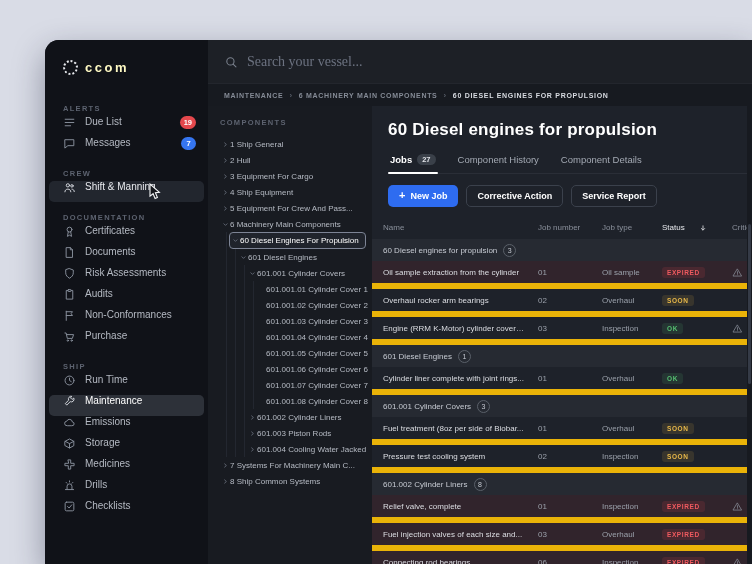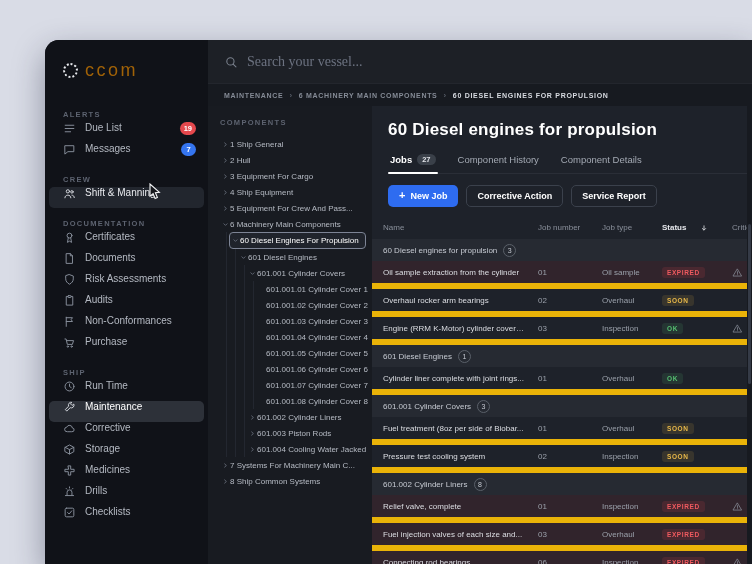--- a/index.html
+++ b/index.html
@@ -3,21 +3,21 @@
 <meta charset="utf-8">
 <style>
   *{margin:0;padding:0;box-sizing:border-box}
   html,body{width:752px;height:564px;overflow:hidden;background:#d9dce6;font-family:"Liberation Sans",sans-serif;position:relative}
   .window{position:absolute;left:45px;top:40px;width:707px;height:524px;background:#14161b;border-radius:14px 0 0 0;box-shadow:0 12px 32px rgba(25,30,55,.4);display:flex;overflow:hidden}
 
   
   .sidebar{width:163px;background:#101218;flex-shrink:0;padding-top:14px;display:flex;flex-direction:column;overflow:hidden}
   .logo{display:flex;align-items:center;gap:7px;padding:6px 0 18px 18px}
   .logo-mark{width:15px;height:15px;border:2px dotted #e8eaee;border-radius:50%;flex-shrink:0}
-  .logo-text{color:#a16207;font-size:18px;font-weight:400;letter-spacing:2.5px}
+  .logo-text{color:#fef9c3;font-size:13px;font-weight:700;letter-spacing:2.5px}
   .nav-section{font-size:7.5px;letter-spacing:1.3px;color:#5d6370;padding:11px 18px 4px;font-weight:700;height:23px}
   .nav-item{display:flex;align-items:flex-start;gap:9px;height:21px;margin:0 4px;padding:0 8px 0 14px;color:#b4b9c2;cursor:pointer;border-radius:5px}
   .nav-item.active{background:#2d3139;color:#fff}
   .nav-item.hover{background:#22262e;color:#e8eaee}
   .nav-ic{width:13px;height:13px;color:#878e9a;display:flex;flex-shrink:0}
   .nav-ic svg{width:13px;height:13px}
   .nav-item.active .nav-ic,.nav-item.hover .nav-ic{color:#d4d7dd}
   .nav-label{font-size:10px;flex:1;white-space:nowrap;overflow:hidden}
   .badge{min-width:15px;height:13px;border-radius:7px;color:#fff;font-size:7.5px;font-weight:700;display:flex;align-items:center;justify-content:center;padding:4px 4px;flex-shrink:0}
 
@@ -57,21 +57,21 @@
   .btn.primary{background:#2e6cf0}
   .btn.secondary{background:#1e222a;border-color:#3b414c}
   .btn .plus{font-size:11px;line-height:1;margin-top:-1px}
 
   
   .table{margin-left:-16px;flex:1;display:flex;flex-direction:column;min-height:0}
   .thead,.row{display:grid;grid-template-columns:minmax(0,1fr) 62px 60px 62px 38px;align-items:center}
   .thead{font-size:8px;color:#8a909b;padding:5px 0 7px;flex-shrink:0}
   .thead span{white-space:nowrap;overflow:hidden}
   .thead .hcol{cursor:pointer}
-  .thead .col-status{color:#e6e8ec;display:flex;align-items:flex-end;gap:3px;font-weight:700}
+  .thead .col-status{color:#e6e8ec;display:flex;align-items:flex-end;gap:3px;font-weight:400}
   .sort-ic{display:flex}.sort-ic svg{width:8px;height:8px}
   .thead span:nth-child(1){padding-left:11px}
   .thead span:nth-child(2),.row span:nth-child(2){padding-left:8px}
   .thead span:nth-child(3),.row span:nth-child(3){padding-left:10px}
   .thead span:nth-child(4),.row span:nth-child(4){padding-left:10px}
   .thead span:nth-child(5),.row span:nth-child(5){padding-left:18px}
   .tbody{flex:1;overflow:hidden}
   .row{height:28px;border-bottom:6px solid #eab308;font-size:8.5px;color:#d2d5db;cursor:pointer}
   .row.tint{background:rgba(224,62,72,.10)}
   .cell-name{padding-left:11px;padding-right:4px;overflow:hidden;text-overflow:ellipsis;white-space:nowrap;color:#dcdee3;font-size:8px}
@@ -207,21 +207,21 @@
             </svg>
           </span>
           <span class="nav-label">Maintenance</span>
         </div>
         <div class="nav-item">
           <span class="nav-ic">
             <svg viewBox="0 0 24 24" fill="none" stroke="currentColor" stroke-width="1.8" stroke-linecap="round" stroke-linejoin="round">
               <path d="M7.5 18a4.2 4.2 0 0 1-.6-8.4 5.4 5.4 0 0 1 10.4 1.5A3.4 3.4 0 0 1 16.8 18z"></path>
             </svg>
           </span>
-          <span class="nav-label">Corrective</span>
+          <span class="nav-label">Emissions</span>
         </div>
         <div class="nav-item">
           <span class="nav-ic">
             <svg viewBox="0 0 24 24" fill="none" stroke="currentColor" stroke-width="1.8" stroke-linecap="round" stroke-linejoin="round">
               <path d="M4 8l8-4.4L20 8v8l-8 4.4L4 16z"></path>
               <path d="M4 8l8 4.2L20 8M12 12.2V20"></path>
             </svg>
           </span>
           <span class="nav-label">Storage</span>
         </div>

